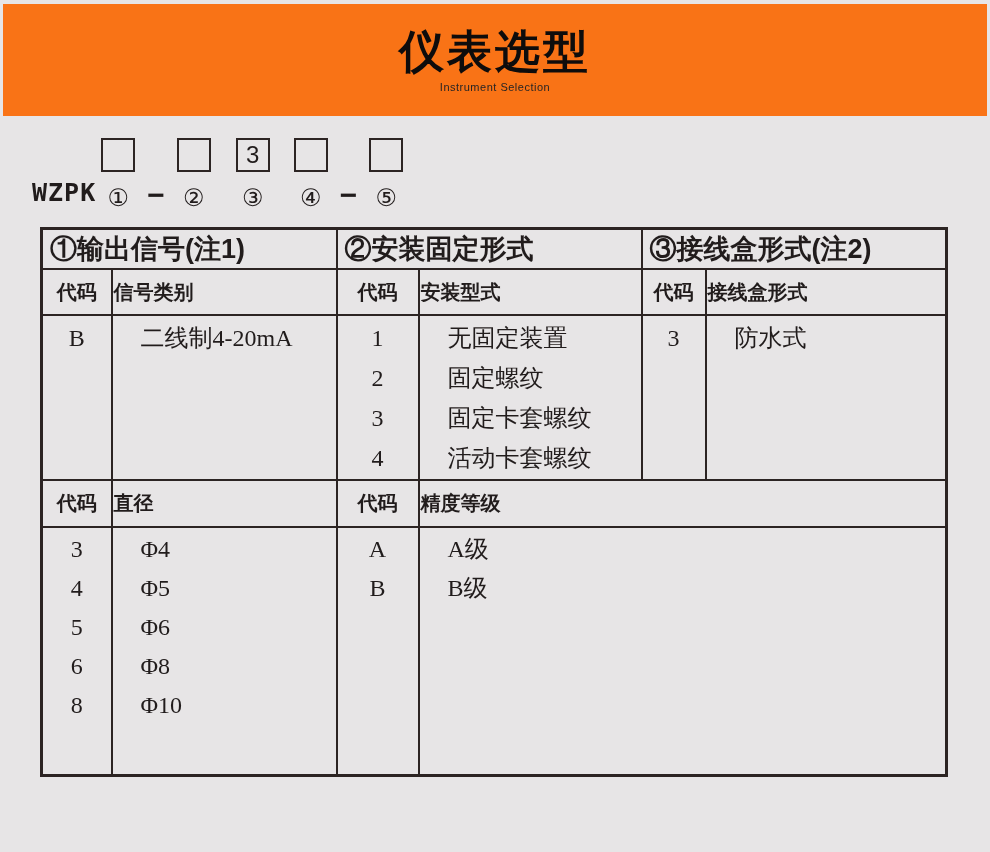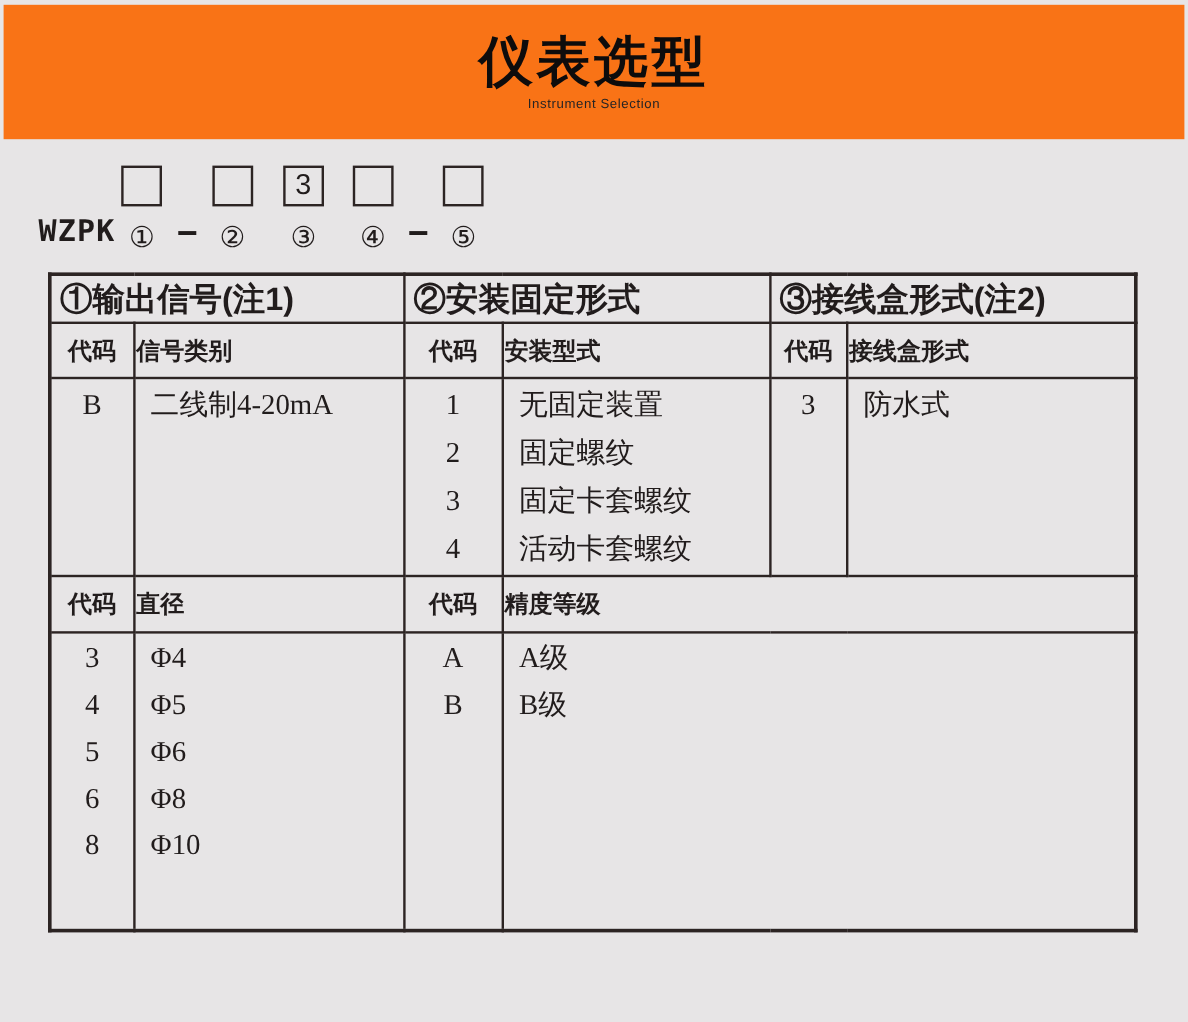--- a/index.html
+++ b/index.html
@@ -57,21 +57,21 @@
   .h2 td{
     font-size:20px;font-family:"Liberation Serif",serif;font-weight:600;vertical-align:middle;
   }
   .h2 td.c{text-align:center;padding:0}
   .h2 td.v{}
   .data td{
     vertical-align:top;font-family:"Liberation Serif",serif;
     font-size:24px;padding-top:2px;
   }
   .data td.c{text-align:center}
-  .data td.v{padding-left:13px}
+  .data td.v{padding-left:28px}
   .ln{height:40px;line-height:40px;white-space:nowrap}
   .r6 .ln{height:39px;line-height:39px}
 </style>
 </head>
 <body>
 
 <div class="banner">
   <div class="title">仪表选型</div>
   <div class="subtitle">Instrument Selection</div>
 </div>

